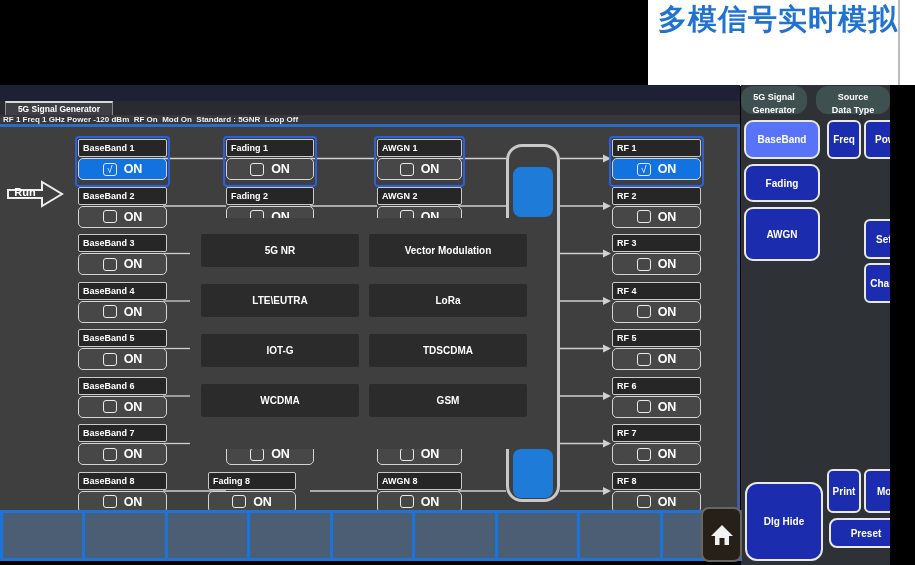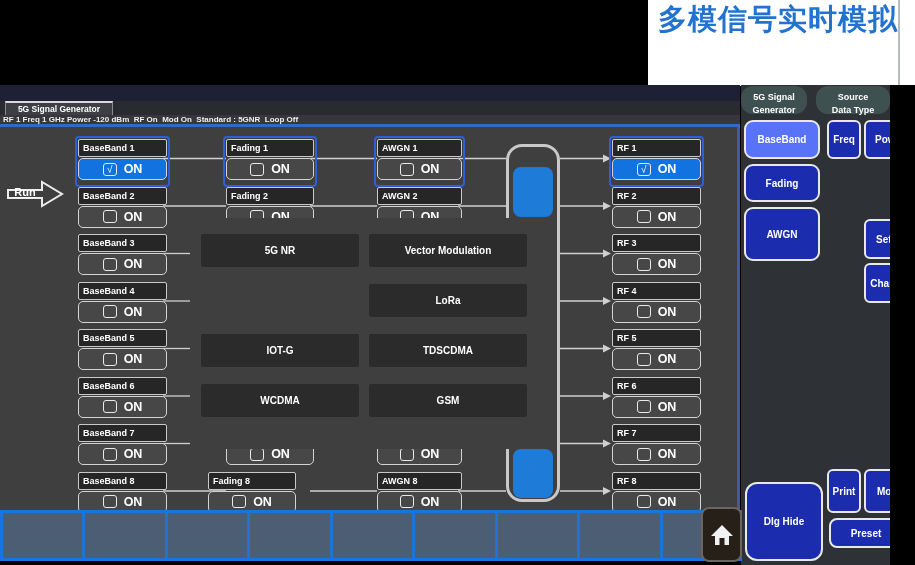--- a/index.html
+++ b/index.html
@@ -362,20 +362,21 @@
     </div>
   </div>
 
 <div class="abs combiner"></div>
 <div class="abs thumb top"></div>
 <div class="abs thumb bot"></div>
 
 <div class="abs overlay" id="overlay">
     <div class="menu-btn" style="left: 11px; top: 16px;">5G NR</div>
     <div class="menu-btn" style="left: 179px; top: 16px;">Vector Modulation</div>
+    <div class="menu-btn" style="left: 11px; top: 66px;">LTE\EUTRA</div>
     <div class="menu-btn" style="left: 179px; top: 66px;">LoRa</div>
     <div class="menu-btn" style="left: 11px; top: 116px;">IOT-G</div>
     <div class="menu-btn" style="left: 179px; top: 116px;">TDSCDMA</div>
     <div class="menu-btn" style="left: 11px; top: 166px;">WCDMA</div>
     <div class="menu-btn" style="left: 179px; top: 166px;">GSM</div>
   </div>
 
 <div class="abs panel"></div>
 <div class="abs phead" style="left:741px;top:86px;width:66px;height:28px;">
   <div>5G Signal</div>

